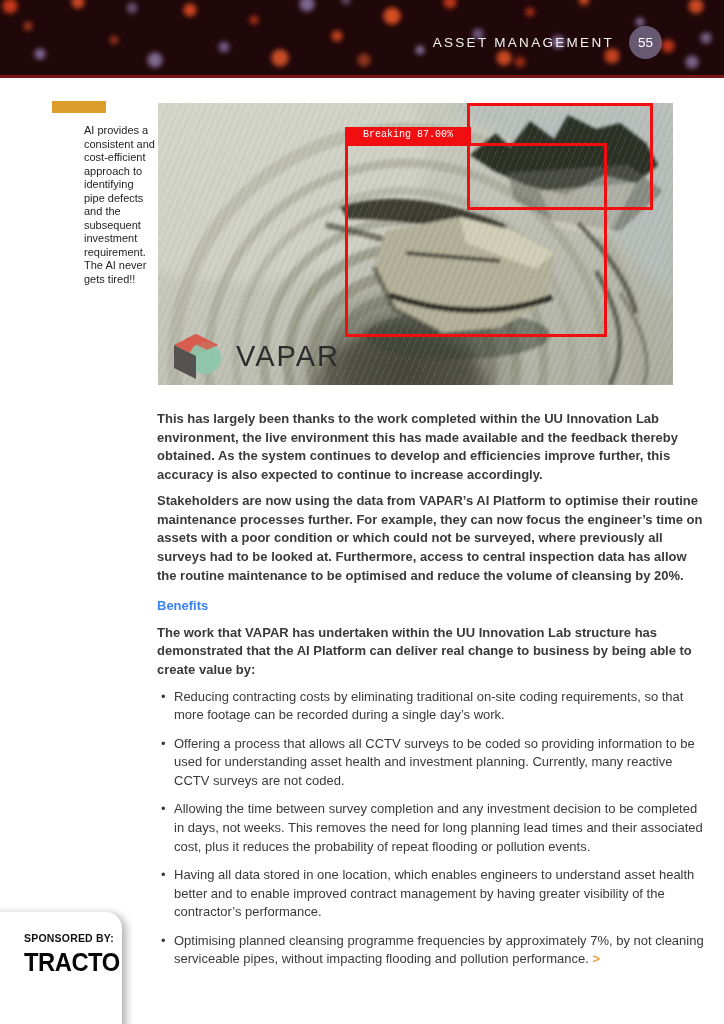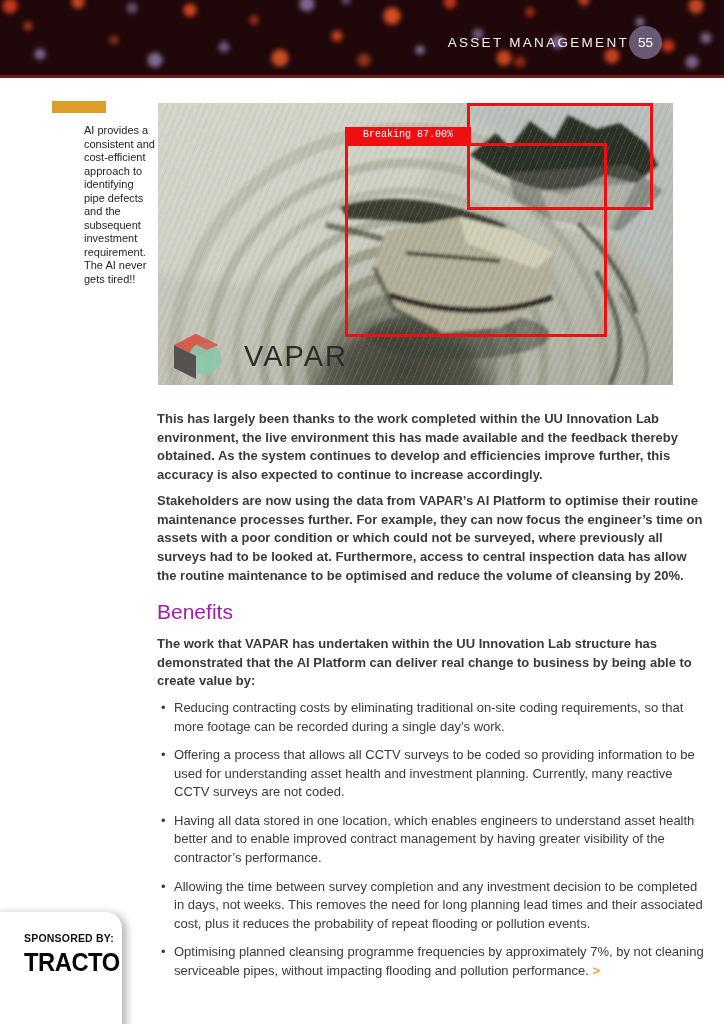--- a/index.html
+++ b/index.html
@@ -50,21 +50,21 @@
       radial-gradient(circle 7px at 700px 70px, rgba(160,140,190,.70) 0 6px, transparent 7px);
   }
   .return-btn {
     position:absolute; left:48px; top:29px; height:21px; padding:0 13px;
     border:1.4px solid #ffffff; border-radius:11px; background:transparent;
     color:#fff; font-size:9.5px; letter-spacing:.5px;
     display:flex; align-items:center; cursor:pointer;
   }
   .header-right {
     position:absolute; right:62px; top:0; height:84px;
-    display:flex; align-items:center; 
+    display:flex; align-items:center; gap:15px;
   }
   .section-title { color:#f2f2f2; font-size:13.5px; letter-spacing:2.3px; font-weight:400; }
   .page-badge {
     width:33px; height:33px; border-radius:50%;
     background:rgba(148,140,181,.62); color:#fff; font-size:13.5px;
     display:flex; align-items:center; justify-content:center;
   }
 
   
   .sidebar { position:absolute; left:52px; top:101px; width:103px; }
@@ -82,27 +82,27 @@
   }
   .det-box { position:absolute; border:3px solid #f10e11; }
   .det-box.b1 { left:309px; top:0;    width:186px; height:107px; }
   .det-box.b2 { left:187px; top:40px; width:262px; height:194px; }
   .det-label {
     position:absolute; left:187px; top:24px; height:16px;
     background:#f10e11; color:#ffffff;
     font-family:"Liberation Mono", monospace; font-size:10px; line-height:16px;
     padding:0 18px; white-space:nowrap;
   }
-  .logo { position:absolute; left:14px; top:229px; display:flex; align-items:center; gap:23px; }
+  .logo { position:absolute; left:14px; top:229px; display:flex; align-items:center; gap:15px; }
   .logo-text { font-size:29px; letter-spacing:2px; color:#2c2c2c; }
 
   
   .content { position:absolute; left:157px; top:410px; width:547px; color:#3a3a3a; font-size:13px; line-height:1.43; }
   .content p { margin:0 0 8px;font-weight:bold; }
-  .benefits-h { font-size:21px; font-weight:400; color:#a21caf; margin:12px 0 8px; }
+  .benefits-h { font-size:13px; font-weight:700; color:#3b82f6; margin:12px 0 8px; }
   .content ul { list-style:none; margin:5px 0 0; padding:0; }
   .content li { position:relative; padding-left:17px; margin-bottom:10px; }
   .content li::before { content:"\2022"; position:absolute; left:4px; color:#3a3a3a; }
   .more { color:#EE9E3C; font-weight:700; cursor:pointer; }
 
   
   .sponsor {
     position:absolute; left:-8px; top:912px; width:130px; height:130px;
     background:#ffffff; border-radius:0 16px 0 0;
     box-shadow:4px 2px 9px rgba(0,0,0,.32);
@@ -202,22 +202,22 @@
   </div>
 
   <div class="content">
     <p>This has largely been thanks to the work completed within the UU Innovation Lab environment, the live environment this has made available and the feedback thereby obtained. As the system continues to develop and efficiencies improve further, this accuracy is also expected to continue to increase accordingly.</p>
     <p>Stakeholders are now using the data from VAPAR’s AI Platform to optimise their routine maintenance processes further. For example, they can now focus the engineer’s time on assets with a poor condition or which could not be surveyed, where previously all surveys had to be looked at. Furthermore, access to central inspection data has allow the routine maintenance to be optimised and reduce the volume of cleansing by 20%.</p>
     <div class="benefits-h">Benefits</div>
     <p>The work that VAPAR has undertaken within the UU Innovation Lab structure has demonstrated that the AI Platform can deliver real change to business by being able to create value by:</p>
     <ul>
       <li>Reducing contracting costs by eliminating traditional on-site coding requirements, so that more footage can be recorded during a single day’s work.</li>
       <li>Offering a process that allows all CCTV surveys to be coded so providing information to be used for understanding asset health and investment planning. Currently, many reactive CCTV surveys are not coded.</li>
+      <li>Allowing the time between survey completion and any investment decision to be completed in days, not weeks. This removes the need for long planning lead times and their associated cost, plus it reduces the probability of repeat flooding or pollution events.</li>
       <li>Having all data stored in one location, which enables engineers to understand asset health better and to enable improved contract management by having greater visibility of the contractor’s performance.</li>
-      <li>Allowing the time between survey completion and any investment decision to be completed in days, not weeks. This removes the need for long planning lead times and their associated cost, plus it reduces the probability of repeat flooding or pollution events.</li>
       <li>
         <span>Optimising planned cleansing programme frequencies by approximately 7%, by not cleaning serviceable pipes, without impacting flooding and pollution performance. </span><span class="more">&gt;</span>
       </li>
     </ul>
   </div>
 
   <div class="sponsor">
     <div class="sponsor-label">SPONSORED BY:</div>
     <div class="sponsor-name">TRACTO</div>
   </div>

